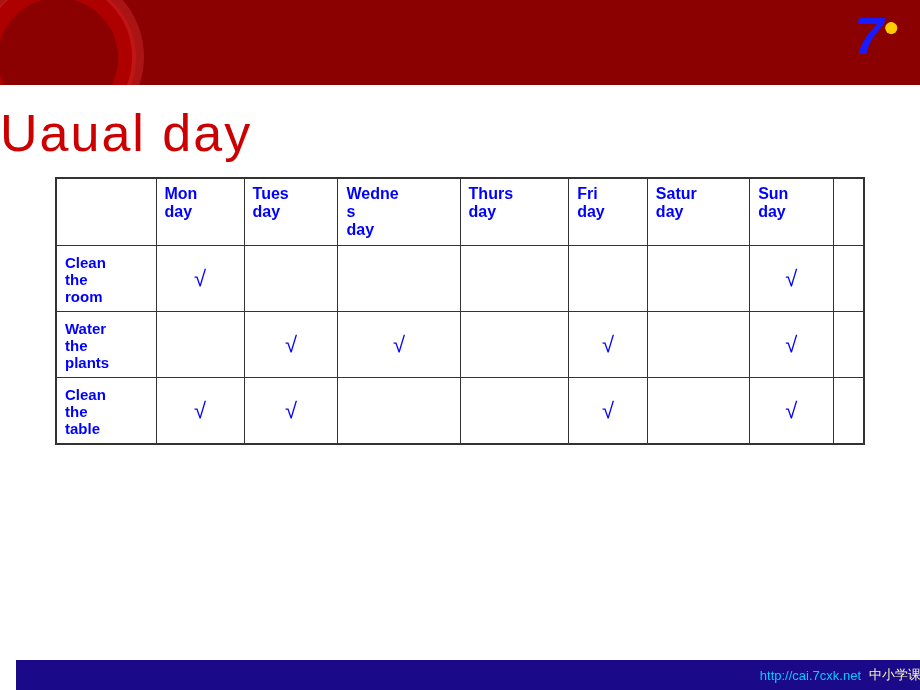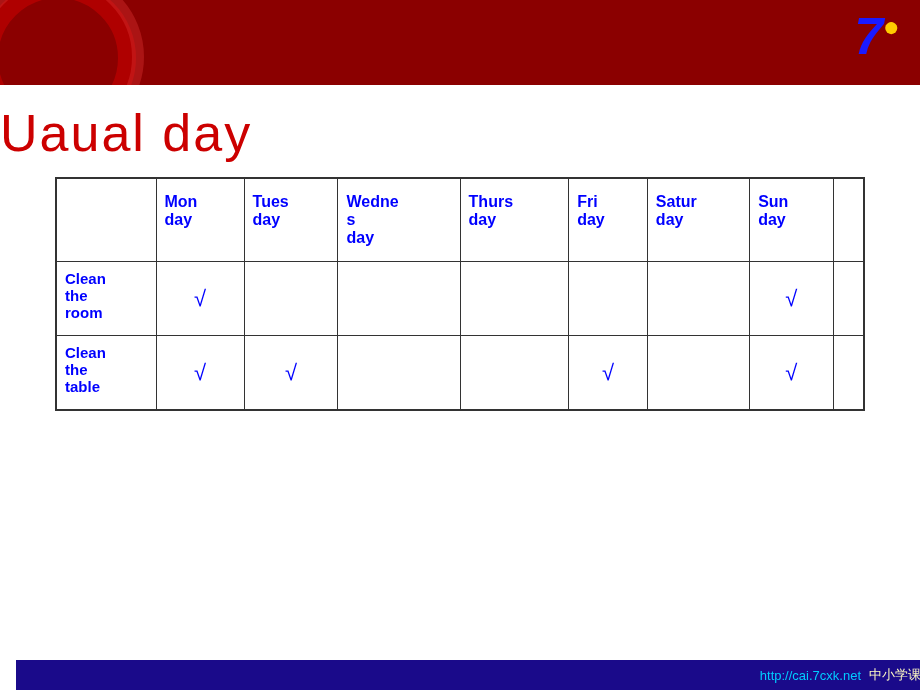--- a/index.html
+++ b/index.html
@@ -71,21 +71,21 @@
     }
 
     table {
       width: 100%;
       border-collapse: collapse;
       border: 2px solid #333;
     }
 
     th, td {
       border: 1.5px solid #333;
-      padding: 14px 8px;
+      padding: 6px 8px;
       vertical-align: middle;
       min-height: 40px;
       margin-top: 40px;
     }
 
     
     thead th {
       color: blue;
       font-weight: bold;
       font-size: 16px;
@@ -172,20 +172,31 @@
         <td>√</td>
         <td></td>
         <td></td>
         <td></td>
         <td></td>
         <td></td>
         <td>√</td>
         <td></td>
       </tr>
 
+      <tr>
+        <td>Water<br>the<br>plants</td>
+        <td></td>
+        <td>√</td>
+        <td>√</td>
+        <td></td>
+        <td>√</td>
+        <td></td>
+        <td>√</td>
+        <td></td>
+      </tr>
 
       <tr>
         <td>Clean<br>the<br>table</td>
         <td>√</td>
         <td>√</td>
         <td></td>
         <td></td>
         <td>√</td>
         <td></td>
         <td>√</td>

